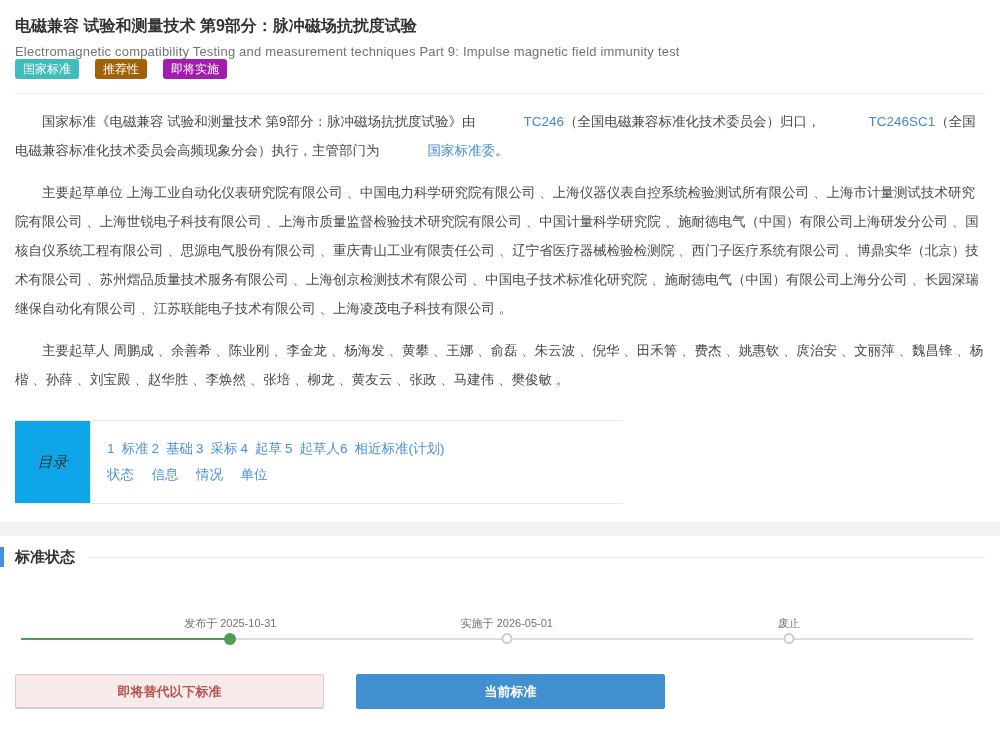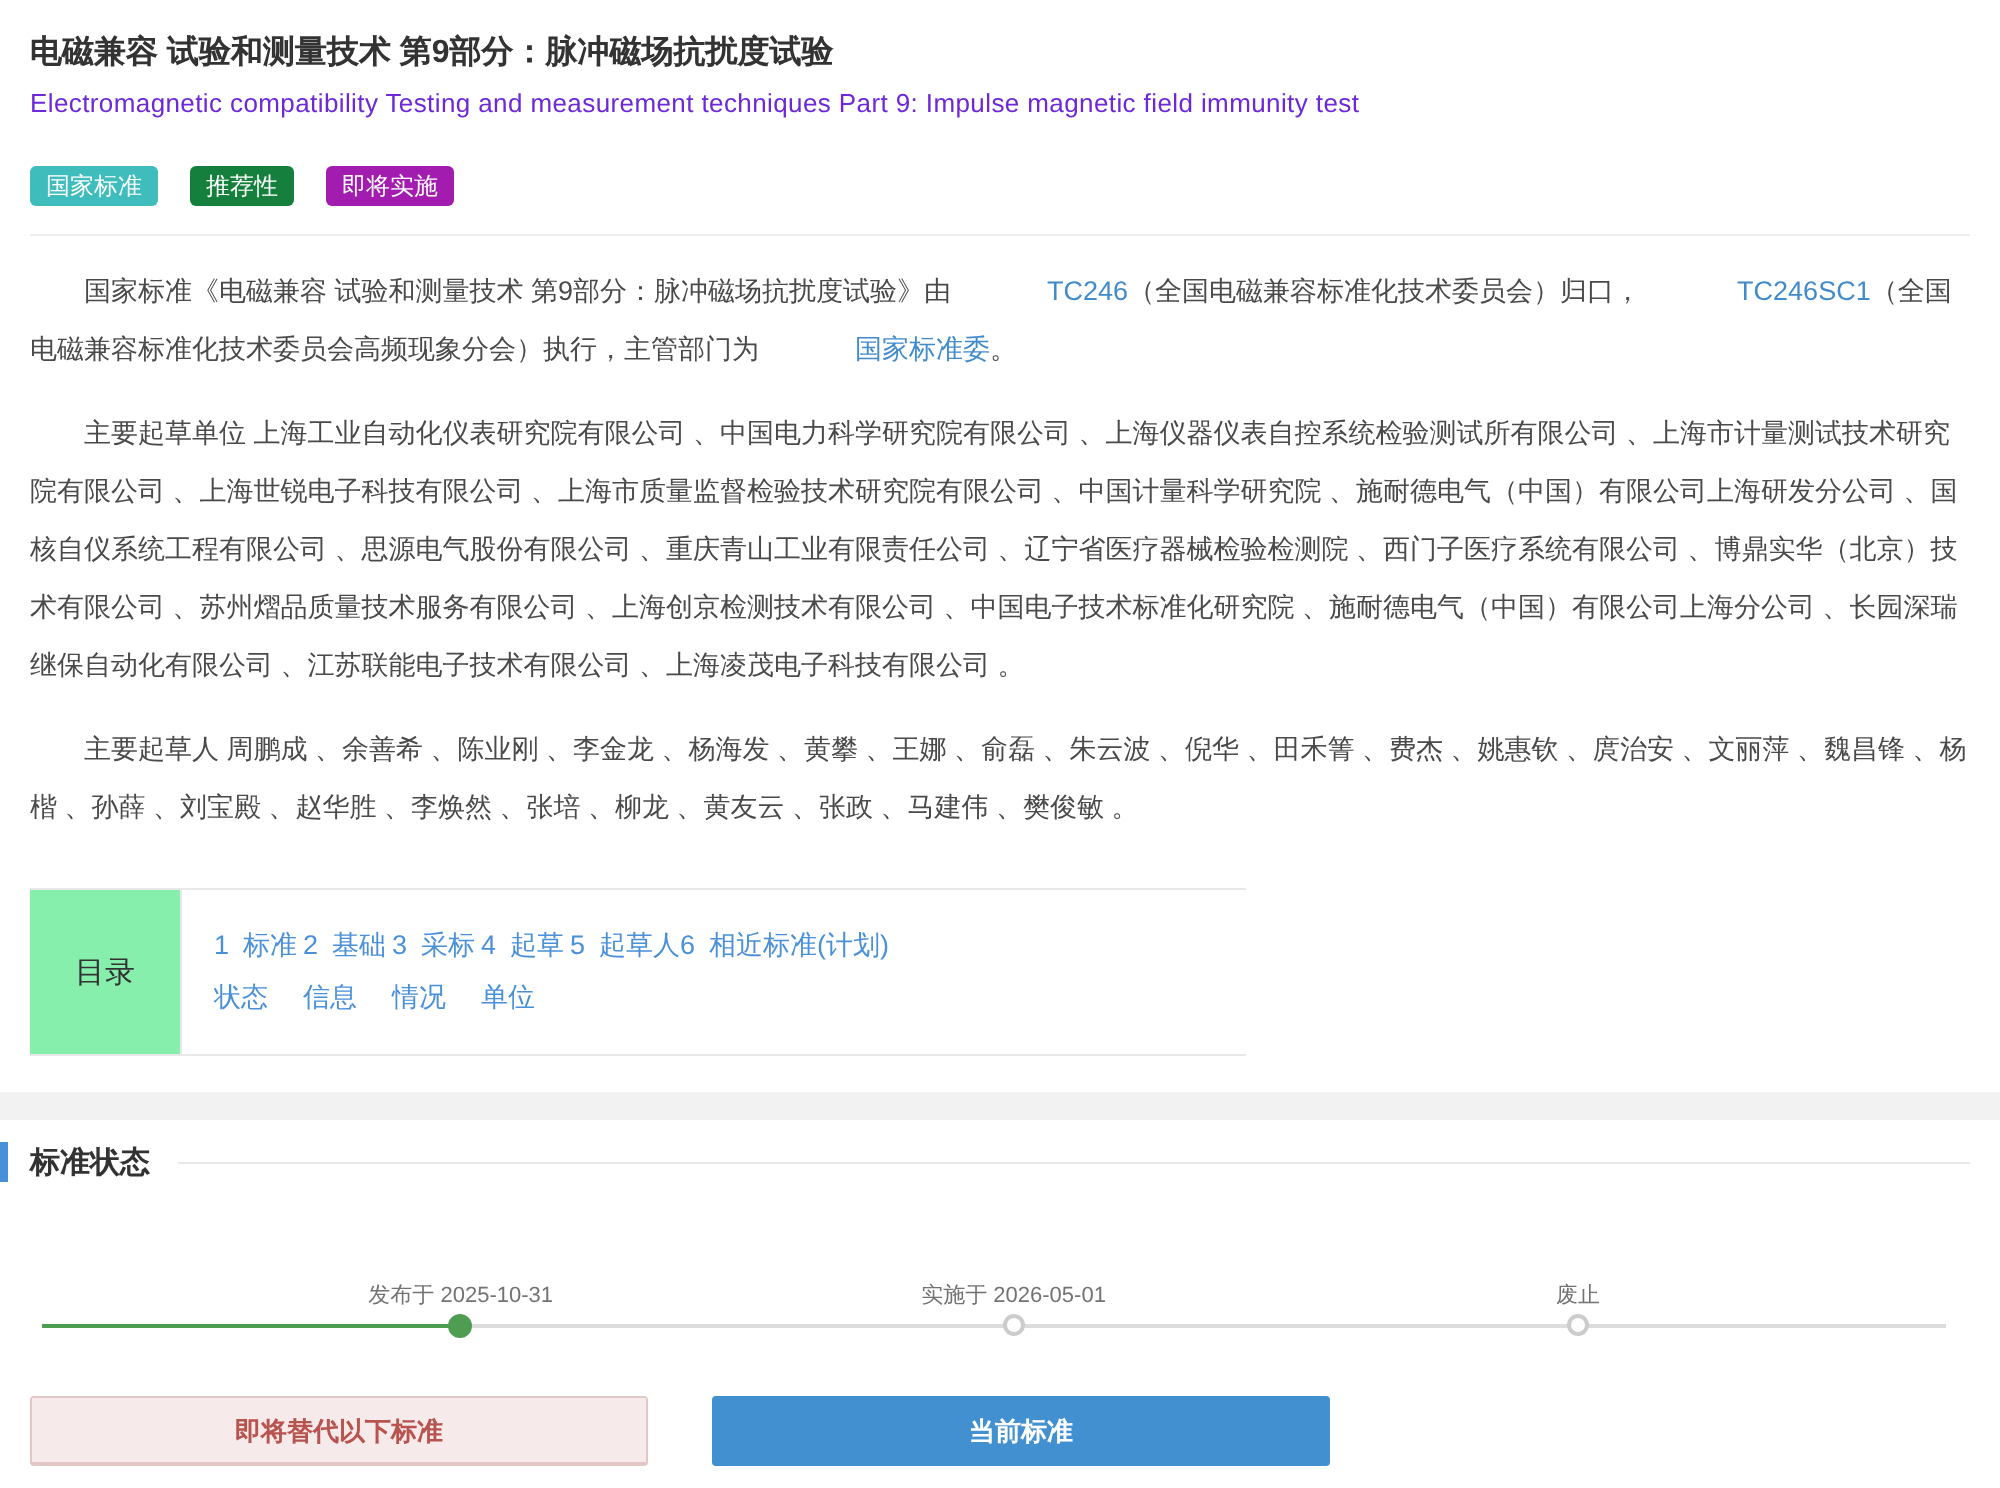--- a/index.html
+++ b/index.html
@@ -5,35 +5,35 @@
   * { box-sizing: border-box; margin: 0; padding: 0; }
   html, body { background: #fff; }
   body {
     width: 1000px; height: 744px; overflow: hidden;
     font-family: "Liberation Sans", "DejaVu Sans", sans-serif;
     color: #4a4a4a;
   }
   .container { padding: 10px 15px 0; }
 
   .page-title { font-size: 16px; font-weight: bold; color: #333; margin: 6px 0 7px; }
-  .subtitle-en { font-size: 13px; color: #6d28d9; margin-bottom: 24px; letter-spacing: .2px; }
+  .subtitle-en { font-size: 13px; color: #737373; margin-bottom: 0; letter-spacing: .2px; }
 
   .badges { display: flex; gap: 16px; margin-bottom: 14px; }
   .badge { color: #fff; font-size: 12px; padding: 2px 8px; border-radius: 3px; line-height: 16px; }
   .badge-teal { background: #3fbdbd; }
-  .badge-green { background: #15803d; }
+  .badge-green { background: #a16207; }
   .badge-blue { background: #a21caf; }
 
   .top-divider { border: none; border-top: 1px solid #f0eded; margin: 0 0 6px; }
 
   .para { font-size: 13.5px; line-height: 29px; color: #4a4a4a; text-indent: 2em; margin-top: 13px; }
   .para a { color: #428bca; text-decoration: none; padding-left: 48px; }
 
   .toc-box { display: flex; width: 608px; border-top: 1px solid #e8e8e8; border-bottom: 1px solid #e8e8e8; margin-top: 26px; }
-  .toc-label { width: 76px; background: #86efac; border-right: 1px solid #e8e8e8; display: flex; align-items: center; justify-content: center; font-size: 15px; color: #333; }
+  .toc-label { width: 76px; background: #0ea5e9; border-right: 1px solid #e8e8e8; display: flex; align-items: center; justify-content: center; font-size: 15px; color: #333; font-style: italic; }
   .toc-items { display: flex; padding: 15px 0 15px 16px; flex: 1; }
   .toc-col { display: flex; flex-direction: row; }
   .toc-col-1 { width: 178px; }
   .toc-item { font-size: 13.5px; line-height: 26px; color: #4a90d9; text-decoration: none; cursor: pointer; }
   .toc-item .num { margin-right: 7px; }
 
   .section-band { height: 14px; background: #f2f2f2; margin: 18px -15px 8px; }
 
   .section-head { display: flex; align-items: center; margin-left: -15px; height: 26px; }
   .section-bar { width: 4px; height: 20px; background: #4a90d9; }

